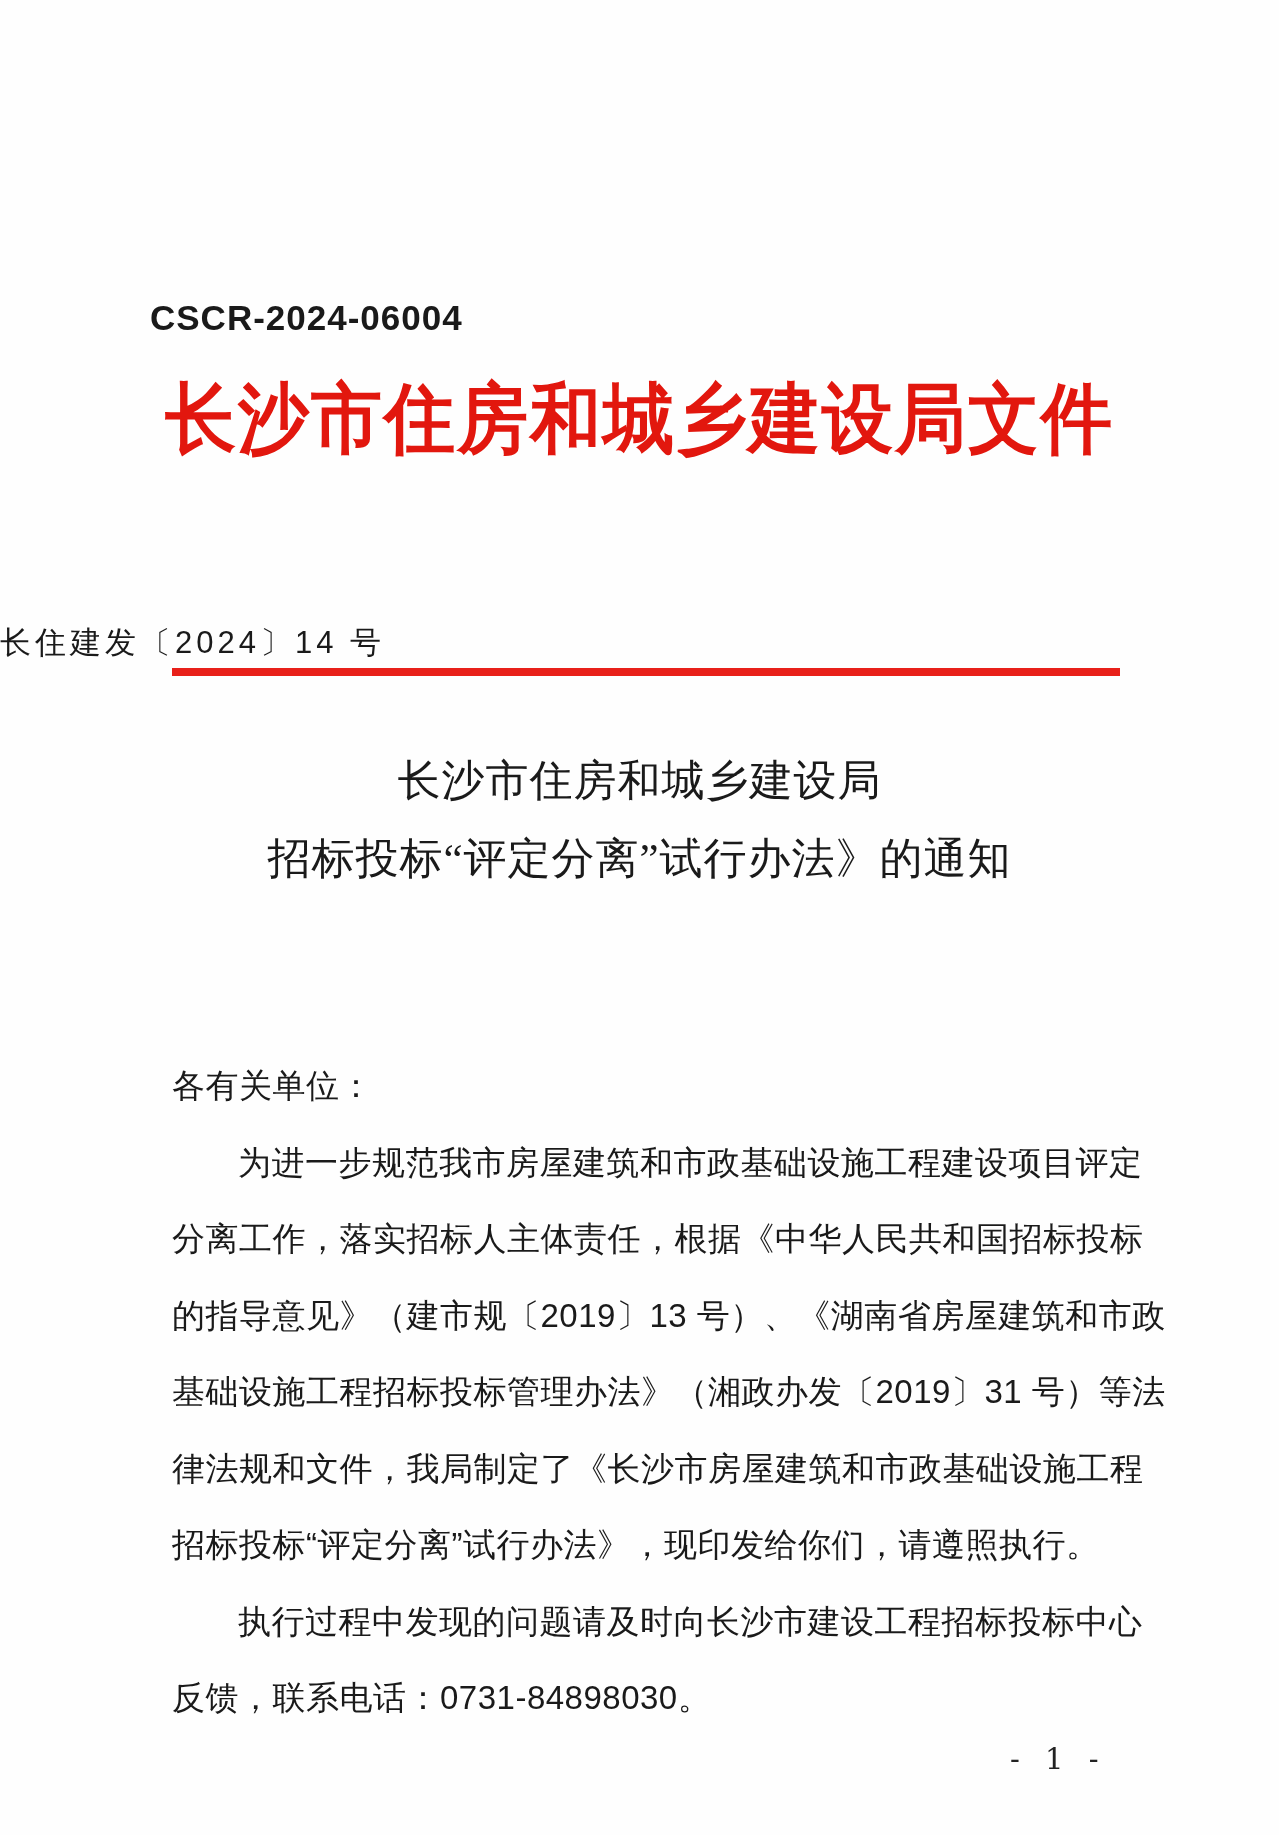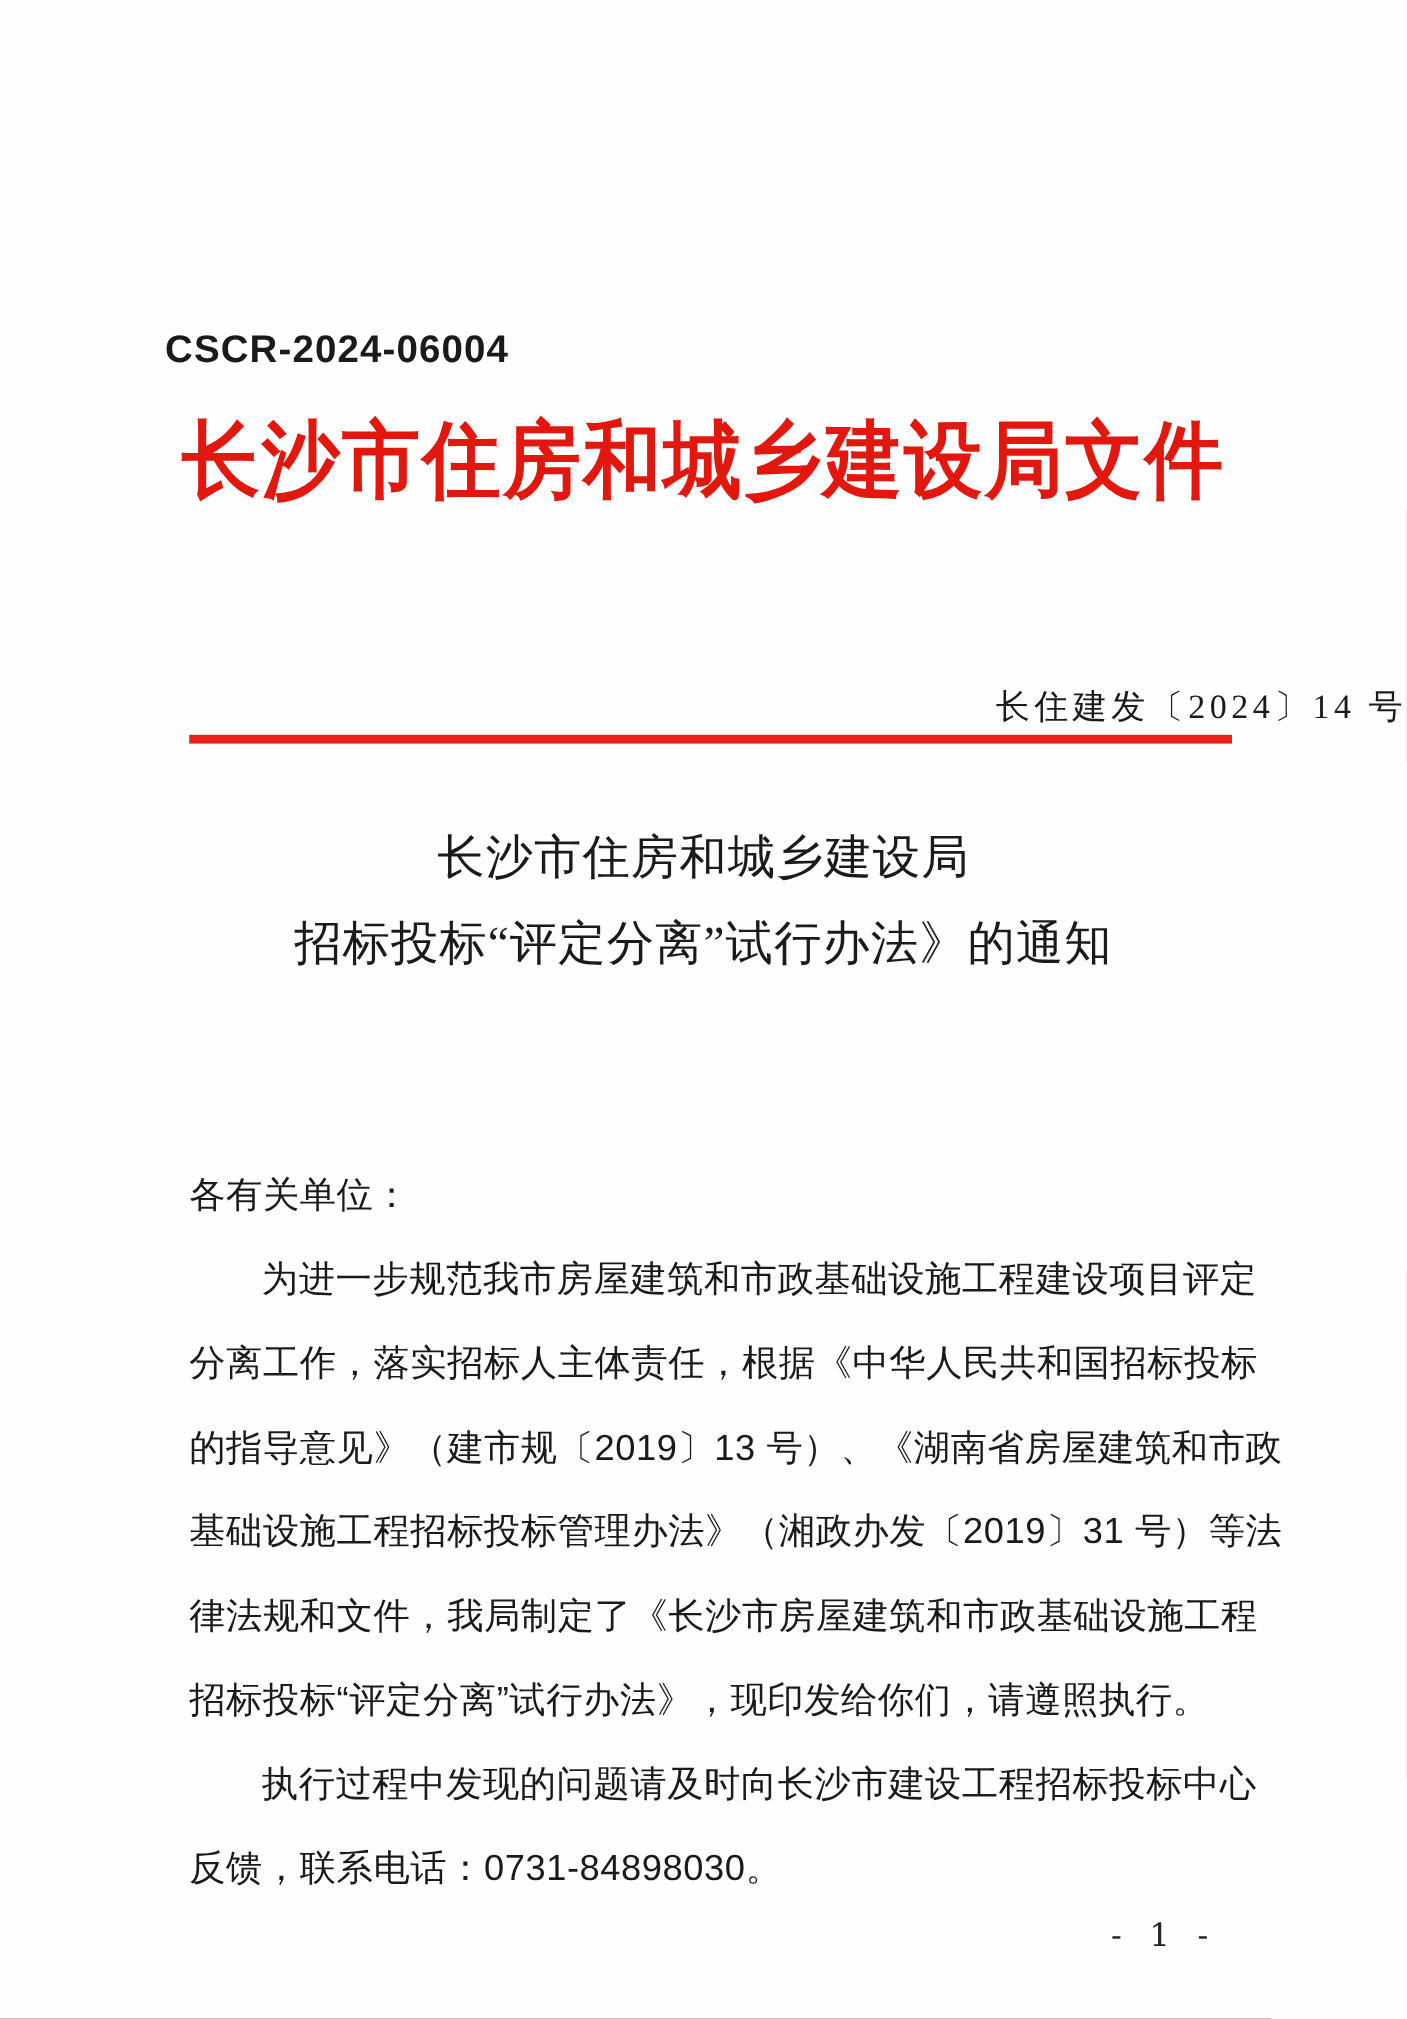--- a/index.html
+++ b/index.html
@@ -39,24 +39,24 @@
     color: #e2170e;
     font-family: "Liberation Serif", "DejaVu Serif", serif;
     white-space: nowrap;
     transform: scaleY(1.08);
   }
   .doc-number {
     position: absolute;
     left: 0;
     right: 0;
     top: 622px;
-    text-align: right;
+    text-align: left;
     font-size: 31px;
     letter-spacing: 4px;
-    font-family: Liberation Serif, serif;
+    font-family: Liberation Sans, sans-serif;
   }
   .red-rule {
     position: absolute;
     left: 172px;
     top: 668px;
     width: 948px;
     height: 8px;
     background: #e8201a;
   }
   .notice-title {

